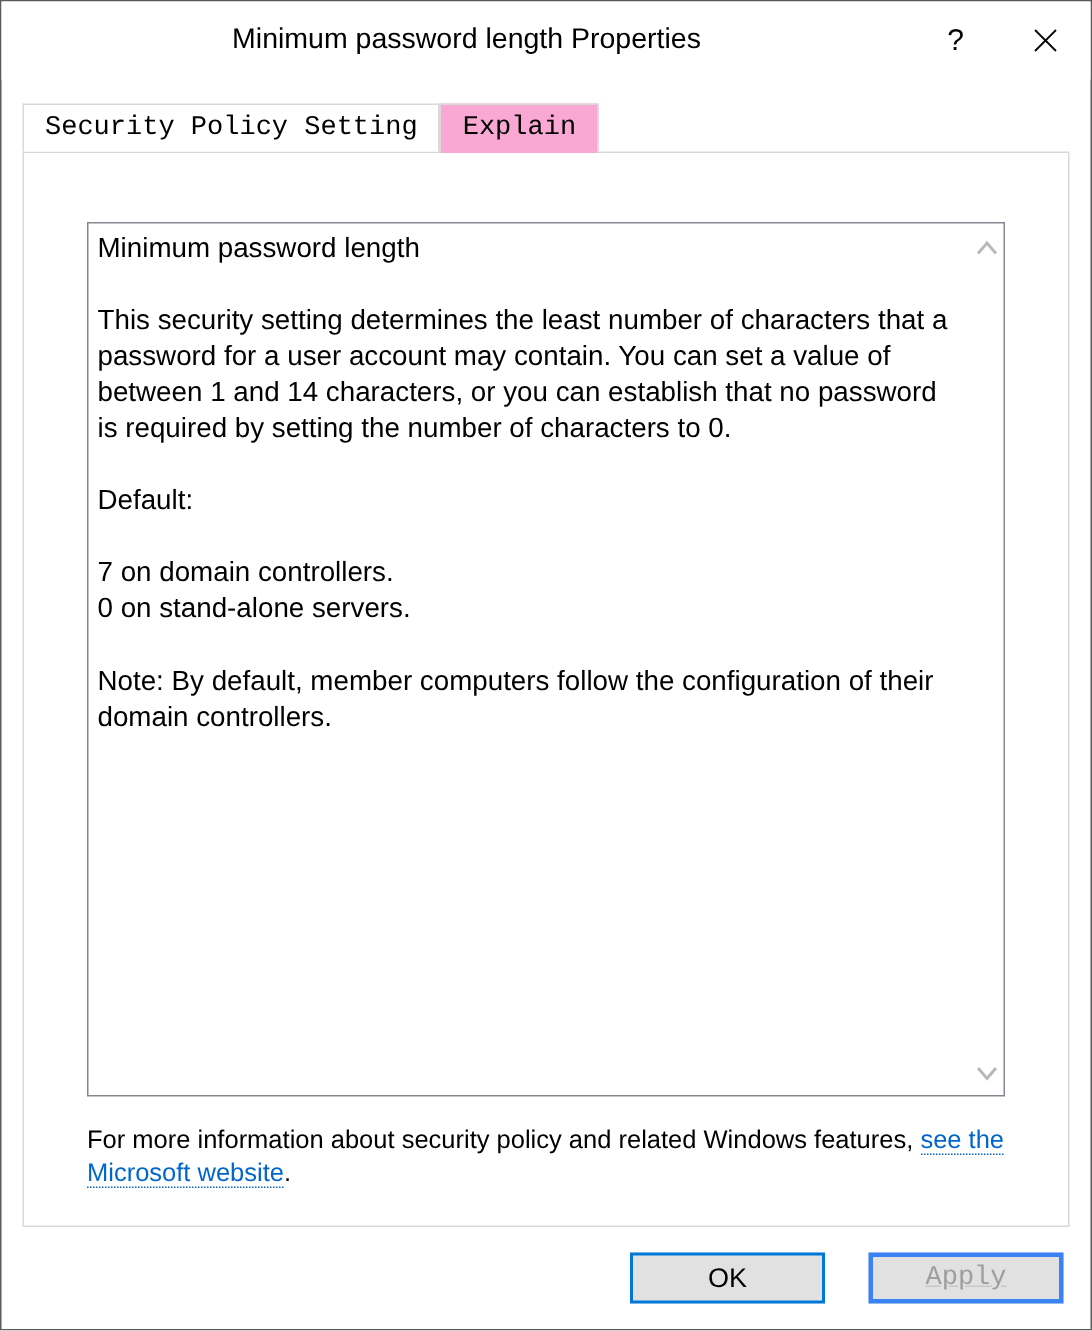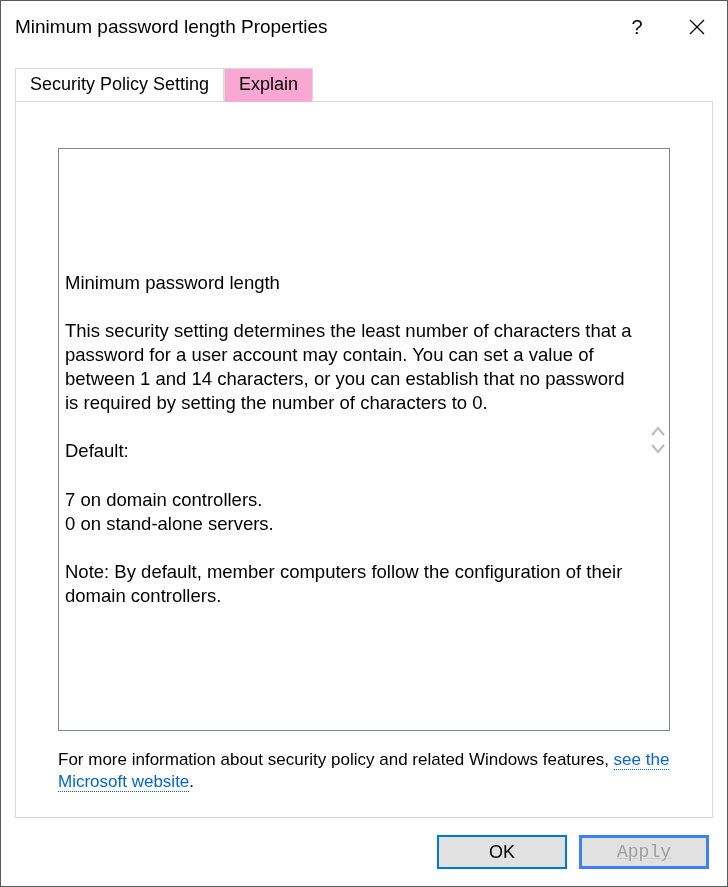--- a/index.html
+++ b/index.html
@@ -19,20 +19,21 @@
     background: #fff;
     display: flex;
     flex-direction: column;
   }
   .titlebar {
     height: 52px;
     display: flex;
     align-items: center;
     padding-left: 14px;
     background: #fff;
+    text-align: center;
   }
   .titlebar .title {
     flex: 1;
     font-size: 19px;
     color: #000;
   }
   .title-btn {
     width: 60px;
     height: 52px;
     display: flex;
@@ -59,20 +60,21 @@
   }
   .tab {
     padding: 5px 14px 6px 14px;
     font-size: 18px;
     color: #000;
     border: 1px solid #d9d9d9;
     border-bottom: none;
     background: #fff;
     position: relative;
     margin-right: 0;
+    font-family: Liberation Mono, monospace;
   }
   .tab.inactive {
     background: #fff;
     border-color: #d9d9d9;
     margin-top: 2px;
   }
   .tab.active {
     border-color: #d9d9d9;
     background: #f9a8d4;
     margin-bottom: -1px;
@@ -88,21 +90,20 @@
     flex-direction: column;
     position: relative;
     z-index: 1;
   }
   
   .explain-wrap {
     border: 1px solid #828790;
     flex: 1;
     display: flex;
     min-height: 0;
-    align-items: center;
   }
   .explain-text {
     flex: 1;
     padding: 4px 6px 4px 6px;
     font-size: 18.5px;
     line-height: 1.3;
     color: #000;
     white-space: pre-wrap;
     overflow: hidden;
   }
@@ -128,21 +129,21 @@
     color: #0066cc;
     text-decoration: none;
     border-bottom: 1px dotted #0066cc;
   }
   
   .btnrow {
     height: 68px;
     display: flex;
     justify-content: flex-end;
     align-items: center;
-    gap: 12px;
+    gap: 29px;
     padding-right: 18px;
   }
   .btn {
     width: 130px;
     height: 34px;
     font-size: 18px;
     font-family: inherit;
     background: #e1e1e1;
     border: 1px solid #adadad;
     color: #000;

